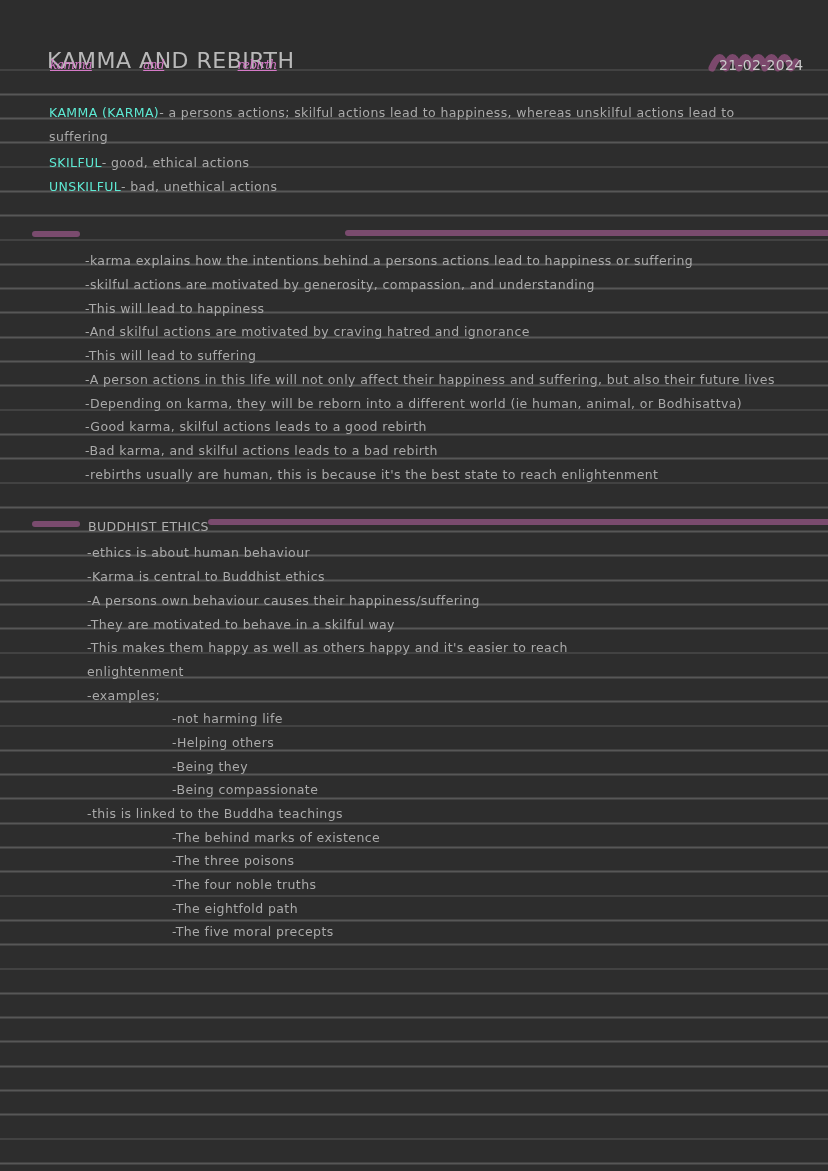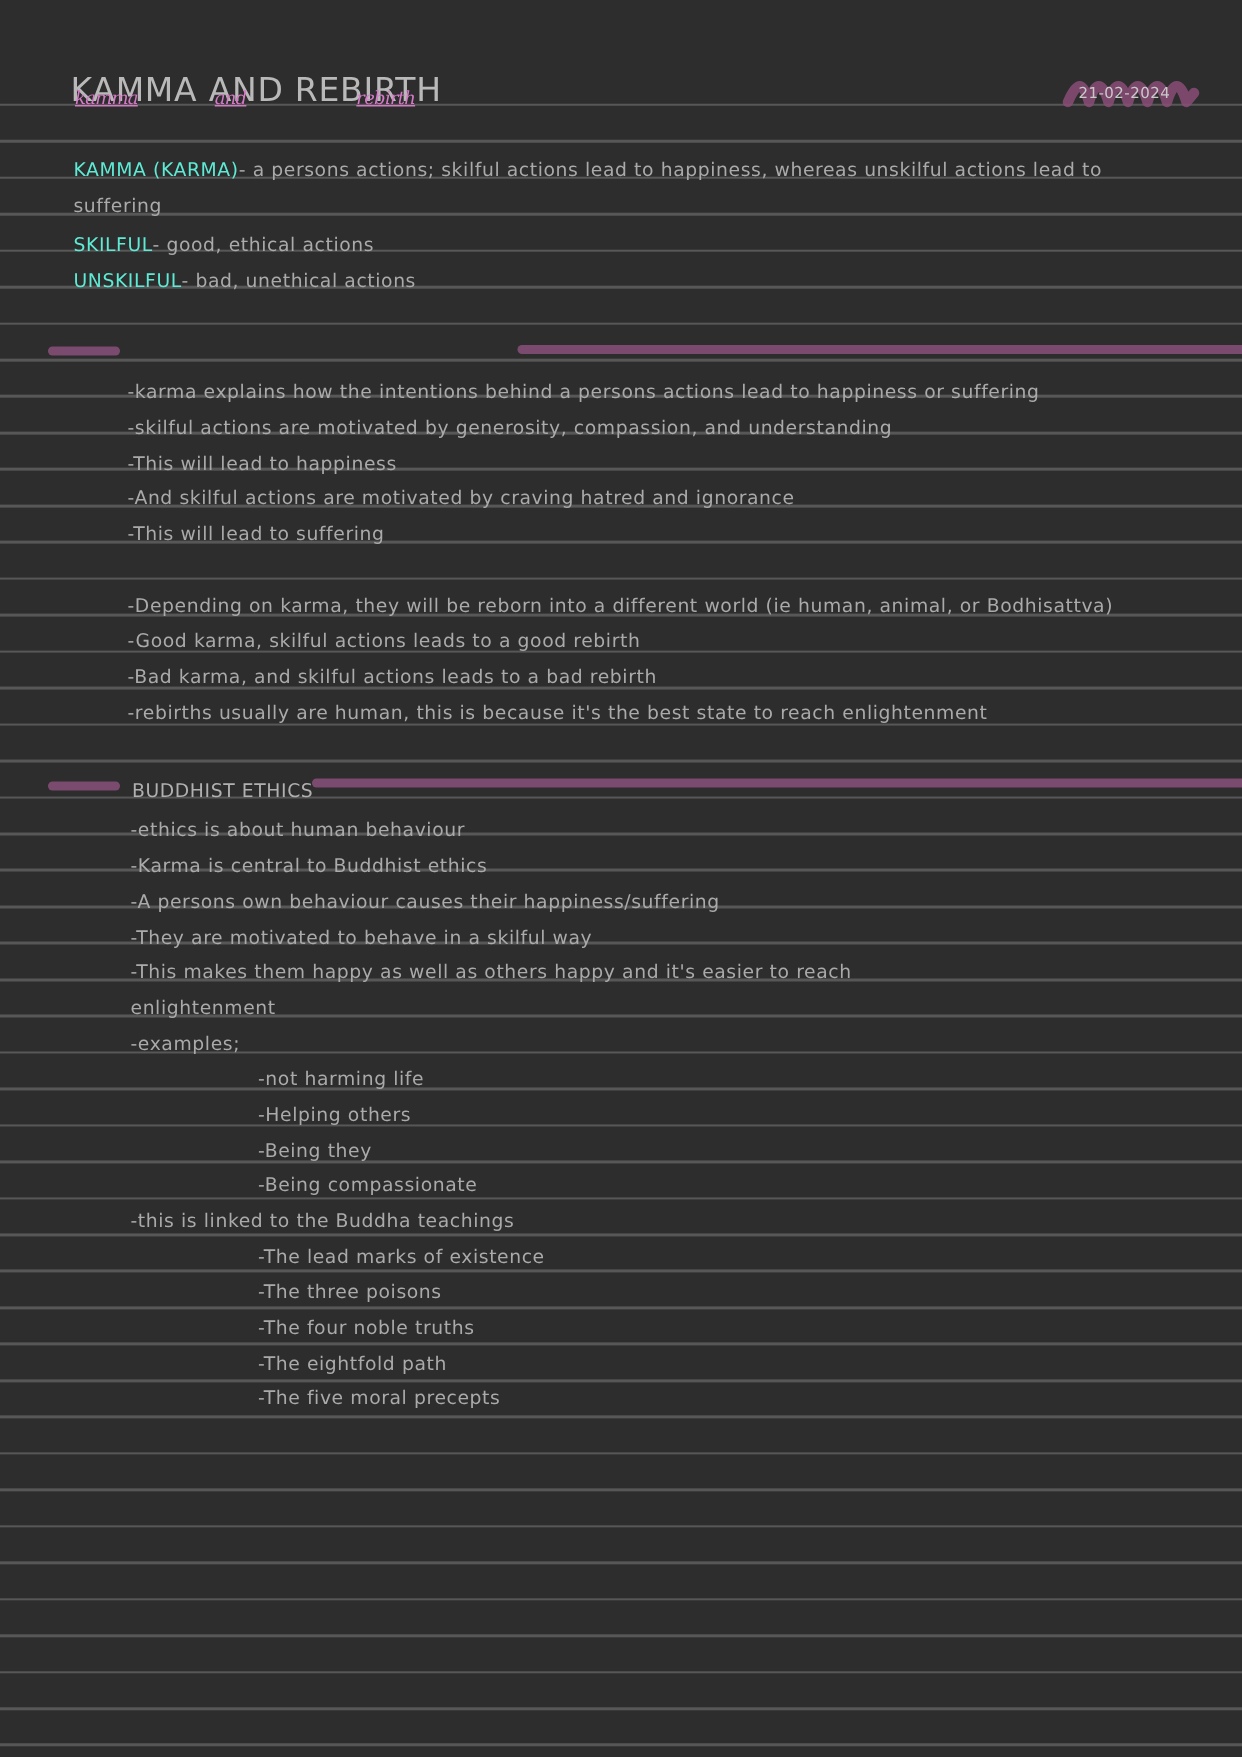--- a/index.html
+++ b/index.html
@@ -76,21 +76,21 @@
       position: absolute;
       left: 676px;
       top: 48px;
       width: 92px;
       height: 26px;
     }
     .date {
       position: absolute;
       left: 687px;
       top: 57px;
-      font-size: 10px;
+      font-size: 14px;
       color: #c9c9c9;
       letter-spacing: 0.3px;
     }
     .line {
       position: absolute;
       font-size: 12.5px;
       color: #aaaaaa;
       white-space: nowrap;
       letter-spacing: 0.4px;
     }
@@ -143,20 +143,21 @@
   </div>
 
   <div class="hl-bar" style="left:0px; top:231px; width:48px;"></div>
   <div class="hl-bar" style="left:313px; top:230px; width:510px;"></div>
 
   <div class="line" style="left:53px; top:253px;">-karma explains how the intentions behind a persons actions lead to happiness or suffering</div>
   <div class="line" style="left:53px; top:277px;">-skilful actions are motivated by generosity, compassion, and understanding</div>
   <div class="line" style="left:53px; top:301px;">-This will lead to happiness</div>
   <div class="line" style="left:53px; top:324px;">-And skilful actions are motivated by craving hatred and ignorance</div>
   <div class="line" style="left:53px; top:348px;">-This will lead to suffering</div>
+  <div class="line" style="left:53px; top:372px;">-A person actions in this life will not only affect their happiness and suffering, but also their future lives</div>
   <div class="line" style="left:53px; top:419px;">-Good karma, skilful actions leads to a good rebirth</div>
   <div class="line" style="left:53px; top:396px;">-Depending on karma, they will be reborn into a different world (ie human, animal, or Bodhisattva)</div>
   <div class="line" style="left:53px; top:443px;">-Bad karma, and skilful actions leads to a bad rebirth</div>
   <div class="line" style="left:53px; top:467px;">-rebirths usually are human, this is because it's the best state to reach enlightenment</div>
 
   <div class="hl-bar" style="left:0px; top:521px; width:48px;"></div>
   <div class="heading" style="left:56px; top:519px;">BUDDHIST ETHICS</div>
   <div class="hl-bar" style="left:176px; top:519px; width:647px;"></div>
 
   <div class="line" style="left:55px; top:545px;">-ethics is about human behaviour</div>
@@ -167,19 +168,19 @@
   <div class="line" style="left:55px; top:664px;">enlightenment</div>
   <div class="line" style="left:55px; top:688px;">-examples;</div>
 
   <div class="line" style="left:140px; top:711px;">-not harming life</div>
   <div class="line" style="left:140px; top:735px;">-Helping others</div>
   <div class="line" style="left:140px; top:759px;">-Being they</div>
   <div class="line" style="left:140px; top:782px;">-Being compassionate</div>
 
   <div class="line" style="left:55px; top:806px;">-this is linked to the Buddha teachings</div>
 
-  <div class="line" style="left:140px; top:830px;">-The lead marks of existence</div>
+  <div class="line" style="left:140px; top:830px;">-The behind marks of existence</div>
   <div class="line" style="left:140px; top:853px;">-The three poisons</div>
   <div class="line" style="left:140px; top:877px;">-The four noble truths</div>
   <div class="line" style="left:140px; top:901px;">-The eightfold path</div>
   <div class="line" style="left:140px; top:924px;">-The five moral precepts</div>
 
 </div>
 
 </body></html>

